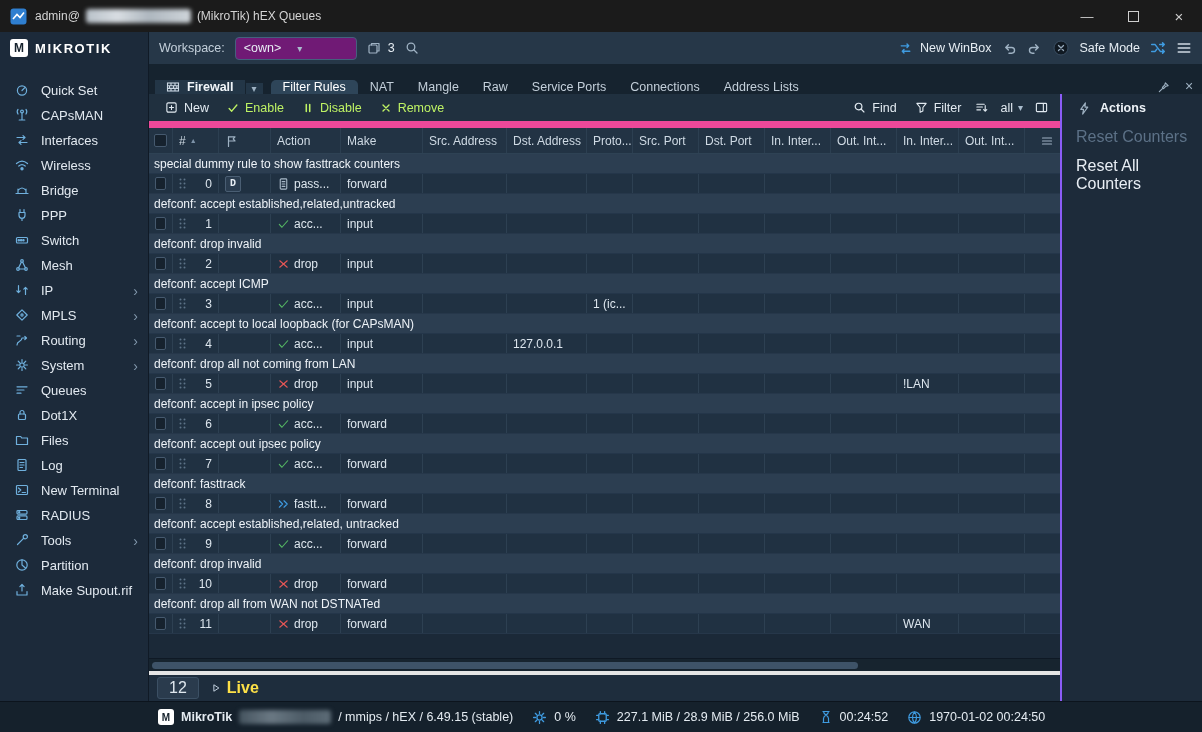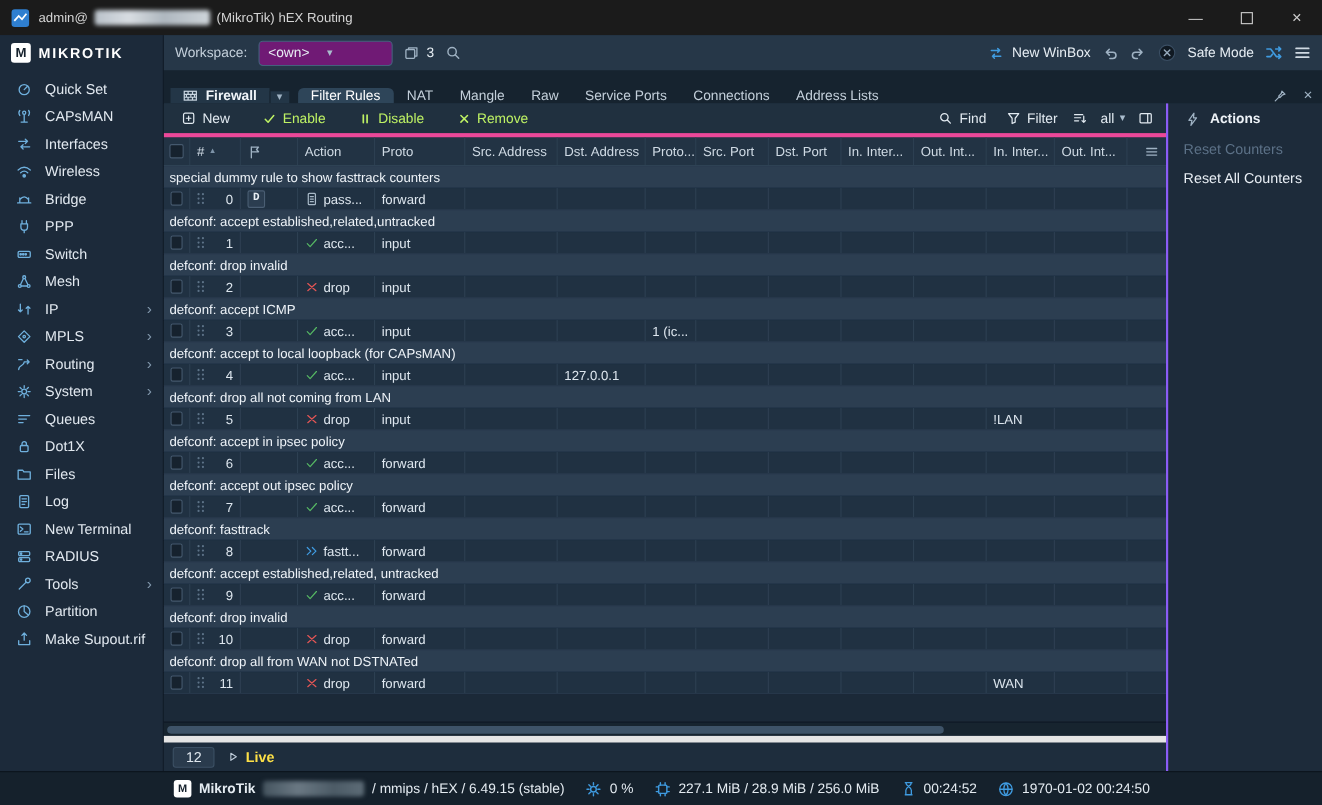--- a/index.html
+++ b/index.html
@@ -20,21 +20,21 @@
   .redact-dark{width:92px;background:linear-gradient(90deg,#45545f,#6a7883 35%,#4c5b66 70%,#5d6c77);}
 
   
   .midrow{flex:1;display:flex;min-height:0;}
   .sidebar{flex:0 0 148px;background:#1c2a3a;border-right:1px solid #101a26;display:flex;flex-direction:column;}
   .logo-block{flex:0 0 32px;display:flex;align-items:center;padding-left:10px;gap:7px;}
   .mt-logo{width:18px;height:18px;background:#fff;border-radius:3px;display:inline-flex;align-items:center;justify-content:center;
            color:#15212c;font-weight:bold;font-size:12px;}
   .mt-word{color:#fff;font-weight:bold;font-size:13px;letter-spacing:1.6px;text-transform:uppercase;}
   .menu{padding-top:9px;}
-  .side-item{height:25px;display:flex;align-items:flex-start;gap:11px;padding:0 10px 0 14px;color:#e2e9f0;font-size:13px;}
+  .side-item{height:25px;display:flex;align-items:flex-end;gap:11px;padding:0 10px 0 14px;color:#e2e9f0;font-size:13px;}
   .s-icon{width:16px;height:16px;color:#6fb0dd;display:inline-flex;align-items:center;justify-content:center;flex:0 0 16px;}
   .chev{margin-left:auto;color:#8298ac;font-size:14px;line-height:1;}
 
   .main{flex:1;display:flex;flex-direction:column;min-width:0;}
 
   
   .toolbar{flex:0 0 32px;background:#263748;display:flex;align-items:center;padding:0 10px;gap:10px;
            color:#c3cfda;font-size:12.5px;}
   .ws-select{background:#701a75;border:1px solid #44617d;border-radius:4px;height:21px;display:flex;align-items:center;
              padding:0 8px;gap:16px;color:#e8eef4;min-width:104px;}
@@ -52,22 +52,22 @@
                 border-left:1px solid #16232f;font-size:10px;margin-right:8px;}
   .tab{display:flex;align-items:center;padding:0 12px;color:#c3cfda;}
   .tab.active{background:#2e4559;color:#fff;border-radius:5px 5px 0 0;}
   .tab-spacer{flex:1;}
   .tb-right-ico{display:flex;align-items:center;justify-content:center;width:26px;color:#9fb2c3;}
 
   
   .content{flex:1;display:flex;min-height:0;}
   .tablecol{flex:1;display:flex;flex-direction:column;min-width:0;background:#1e2d3d;}
 
-  .actionbar{flex:0 0 27px;display:flex;align-items:center;padding:0 8px;gap:14px;background:#20303f;
-             border-bottom:4px solid #ec4899;font-size:12.5px;color:#e2eaf1;}
+  .actionbar{flex:0 0 27px;display:flex;align-items:center;padding:0 8px;gap:2px;background:#20303f;
+             border-bottom:7px solid #ec4899;font-size:12.5px;color:#e2eaf1;}
   .ab-btn{display:flex;align-items:center;gap:6px;padding:0 8px;height:100%;}
   .ab-btn.disabled{color:#bef264;}
   .ab-right{margin-left:auto;display:flex;align-items:center;gap:2px;}
   .ab-dd{display:flex;align-items:center;gap:5px;padding:0 6px;}
   .ab-dd .dd{font-size:10px;color:#a9bccd;}
 
   
   .grid-cols{display:grid;grid-template-columns:24px 46px 52px 70px 82px 84px 80px 46px 66px 66px 66px 66px 62px 66px minmax(0,1fr);}
   .thead{flex:0 0 25px;background:#223344;border-bottom:1px solid #2e4254;color:#cfdae4;font-size:12px;}
   .th{padding:0 6px;border-right:1px solid #2c3f51;display:flex;align-items:center;gap:4px;white-space:nowrap;overflow:hidden;height:100%;}
@@ -92,32 +92,32 @@
   .aicon{display:inline-flex;width:13px;flex:0 0 13px;}
   .ic-accept{color:#55b763;}
   .ic-drop{color:#e25555;}
   .ic-fasttrack{color:#3f9be0;}
   .ic-passthrough{color:#a8b9c8;}
 
   .emptyarea{flex:1;background:#1b2938;}
   .hscroll{flex:0 0 12px;background:#17242f;border-top:1px solid #0f1925;display:flex;align-items:center;padding:0 3px;}
   .hthumb{width:78%;height:7px;background:#3e5368;border-radius:4px;}
 
-  .statusrow{flex:0 0 26px;background:#1e2d3d;border-top:6px solid #e5e5e5;display:flex;align-items:center;
-             gap:12px;padding:0 8px;font-size:13px;color:#dfe7ee;}
+  .statusrow{flex:0 0 26px;background:#1e2d3d;border-top:4px solid #e5e5e5;display:flex;align-items:center;
+             gap:12px;padding:0 8px;font-size:16px;color:#dfe7ee;}
   .count-box{background:#2a3b4d;border:1px solid #3c5064;border-radius:3px;padding:1px 11px;}
   .live{display:flex;align-items:center;gap:6px;color:#fde047;font-weight:bold;}
   .live .play{color:#bfcddb;display:inline-flex;}
 
   
   .rightpanel{flex:0 0 140px;background:#1d2b3a;border-left:2px solid #8b5cf6;display:flex;flex-direction:column;}
   .rp-header{flex:0 0 28px;display:flex;align-items:center;gap:8px;padding:0 14px;color:#edf2f7;
              font-weight:bold;font-size:12.5px;}
   .rp-header .s-icon{color:#9fb2c3;}
-  .rp-item{padding:6px 14px 5px;font-size:13px;color:#e8eef4;}
+  .rp-item{padding:6px 14px 5px;font-size:16px;color:#e8eef4;}
   .rp-item.disabled{color:#5c7187;}
 
   
   .statusbar{flex:0 0 30px;background:#15212c;border-top:1px solid #0c141d;display:flex;align-items:center;
              gap:19px;padding-left:158px;color:#e4ebf1;font-size:12.5px;}
   .sb-group{display:flex;align-items:center;gap:7px;white-space:nowrap;}
   .sb-ico{display:inline-flex;color:#3f9be0;}
   .sb-brand{font-weight:bold;}
   .sb-logo{width:16px;height:16px;background:#fff;border-radius:3px;color:#15212c;font-weight:bold;font-size:10px;
            display:inline-flex;align-items:center;justify-content:center;}
@@ -130,21 +130,21 @@
   <div class="titlebar">
     <span class="app-icon">
       <svg width="17" height="17" viewBox="0 0 17 17">
           <rect x="0.5" y="0.5" width="16" height="16" rx="3" fill="#2f7fd0"></rect>
           <polyline points="3,11 7,6.5 10,9.5 14,4.5" fill="none" stroke="#fff" stroke-width="1.6"></polyline>
         </svg>
     </span>
     <span class="title-text">
       <span>admin@</span>
       <span class="redact redact-light"></span>
-      <span>(MikroTik) hEX Routing</span>
+      <span>(MikroTik) hEX Queues</span>
     </span>
     <span class="win-controls">
       <span class="wc">—</span>
       <span class="wc">
           <span class="maxbox"></span>
         </span>
       <span class="wc" style="font-size:15px;">×</span>
     </span>
   </div>
 
@@ -511,21 +511,21 @@
                 <span class="sort">▲</span>
               </div>
               <div class="th">
                 <span style="color:#9fb2c3;display:inline-flex;">
                   <svg width="14" height="14" viewBox="0 0 14 14" fill="none" stroke="currentColor" stroke-width="1.2" stroke-linecap="round" stroke-linejoin="round">
                     <path d="M3.5 12.5v-10M3.5 2.8h6.5L8.2 4.9l1.8 2.1H3.5"></path>
                   </svg>
                 </span>
               </div>
               <div class="th">Action</div>
-              <div class="th">Proto</div>
+              <div class="th">Make</div>
               <div class="th">Src. Address</div>
               <div class="th">Dst. Address</div>
               <div class="th">Proto...</div>
               <div class="th">Src. Port</div>
               <div class="th">Dst. Port</div>
               <div class="th">In. Inter...</div>
               <div class="th">Out. Int...</div>
               <div class="th">In. Inter...</div>
               <div class="th">Out. Int...</div>
               <div class="th th-fill">

